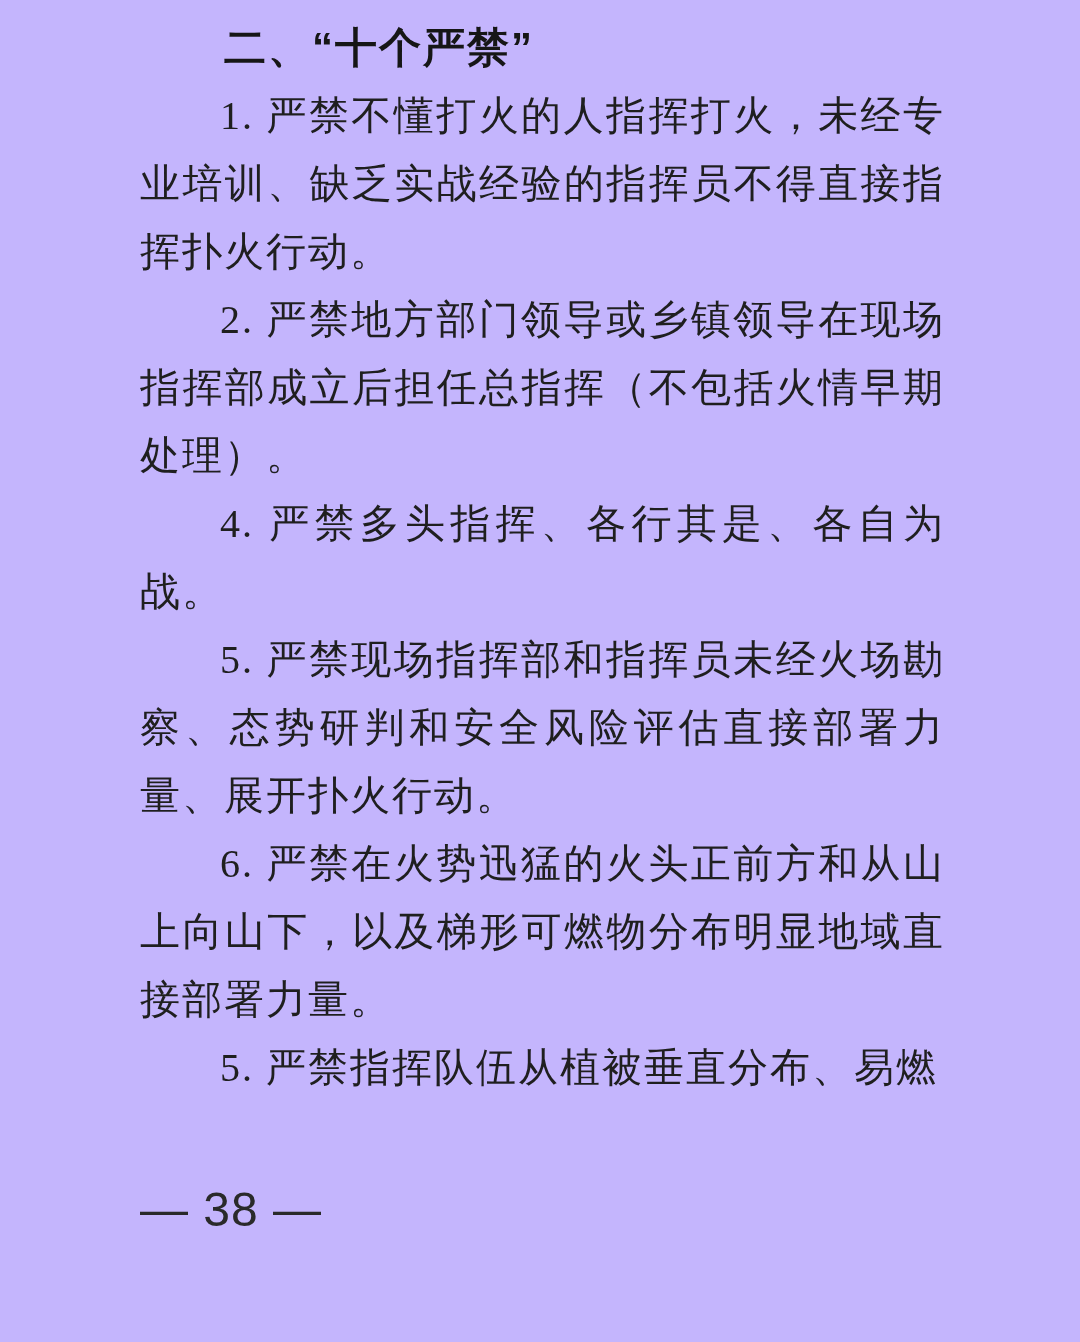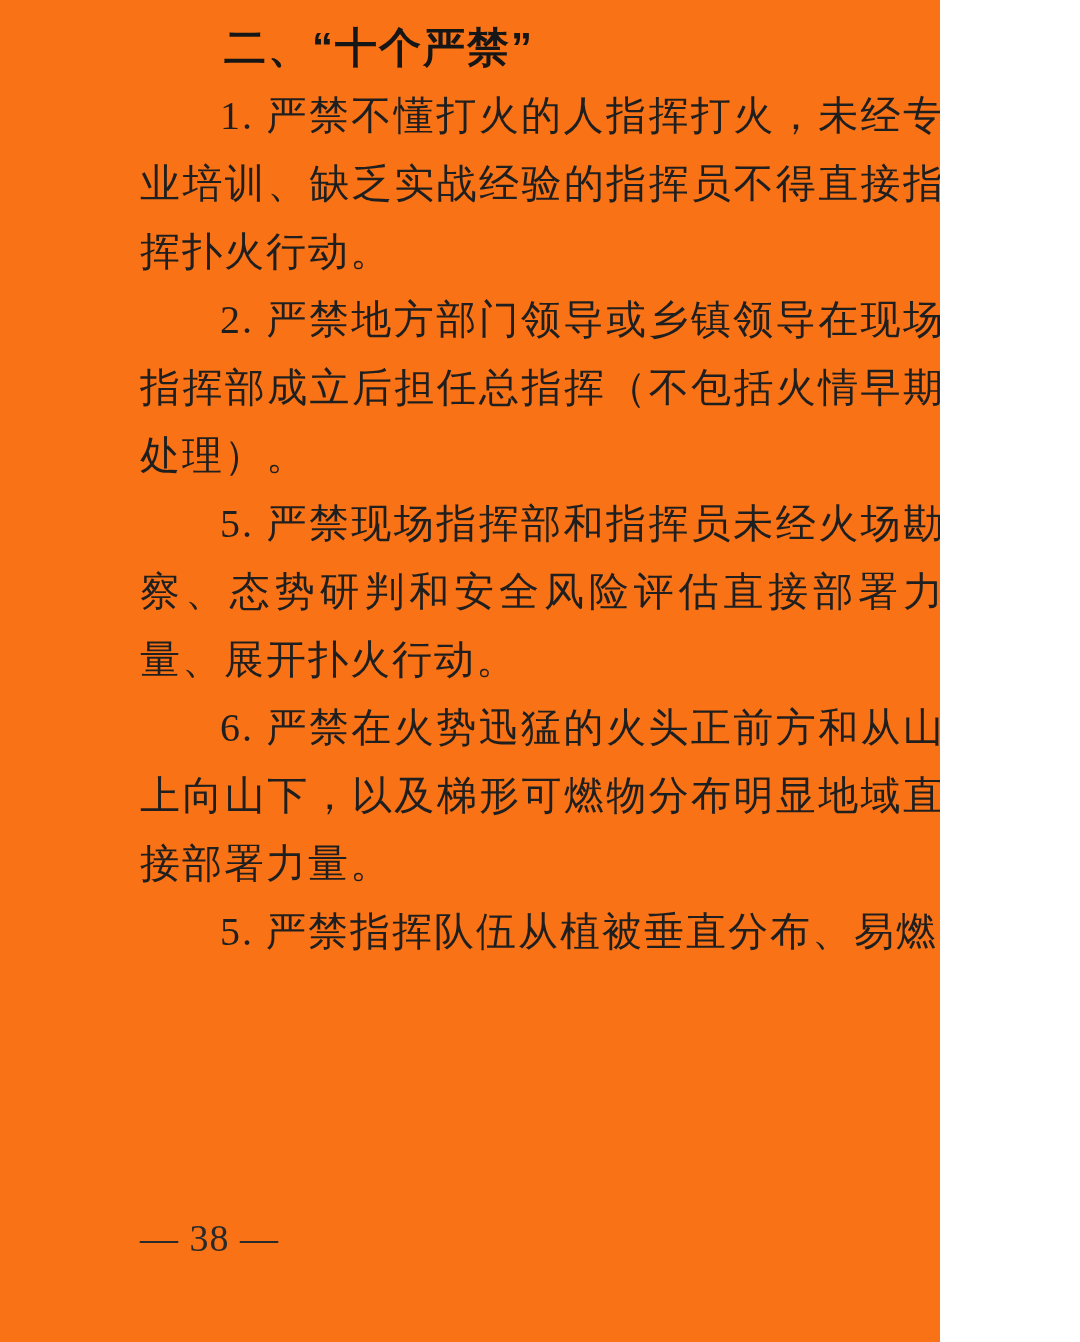--- a/index.html
+++ b/index.html
@@ -2,23 +2,23 @@
 <html><head>
 <meta charset="utf-8">
 <style>
   html, body {
     margin: 0;
     padding: 0;
     background: #ffffff;
   }
   .page {
     position: relative;
-    width: 940px;
+    width: 1080px;
     height: 1342px;
-    background: #f97316;
+    background: #c4b5fd;
     color: #1f1f1f;
     overflow: hidden;
     font-family: "Liberation Serif", "DejaVu Serif", serif;
   }
   .content {
     position: absolute;
     left: 140px;
     top: 14px;
     width: 805px;
   }
@@ -42,34 +42,34 @@
     text-align: justify;
     text-justify: inter-ideograph;
     line-break: strict;
     word-break: normal;
     color: #1f1f1f;
   }
   .page-number {
     position: absolute;
     left: 140px;
     top: 1186px;
-    font-size: 38px;
+    font-size: 48px;
     line-height: 48px;
     letter-spacing: 1px;
     color: #2a2a2a;
-    font-family: Liberation Serif, serif;
-    margin-top: 28px;
+    font-family: Liberation Sans, sans-serif;
   }
 </style>
 </head>
 <body>
 
 <div class="page">
   <div class="content">
     <h2 class="doc-title">二、“十个严禁”</h2>
     <p class="para">1. 严禁不懂打火的人指挥打火，未经专业培训、缺乏实战经验的指挥员不得直接指挥扑火行动。</p>
     <p class="para">2. 严禁地方部门领导或乡镇领导在现场指挥部成立后担任总指挥（不包括火情早期处理）。</p>
+    <p class="para">4. 严禁多头指挥、各行其是、各自为战。</p>
     <p class="para">5. 严禁现场指挥部和指挥员未经火场勘察、态势研判和安全风险评估直接部署力量、展开扑火行动。</p>
     <p class="para">6. 严禁在火势迅猛的火头正前方和从山上向山下，以及梯形可燃物分布明显地域直接部署力量。</p>
     <p class="para">5. 严禁指挥队伍从植被垂直分布、易燃</p>
   </div>
   <div class="page-number">— 38 —</div>
 </div>
 
 </body></html>

